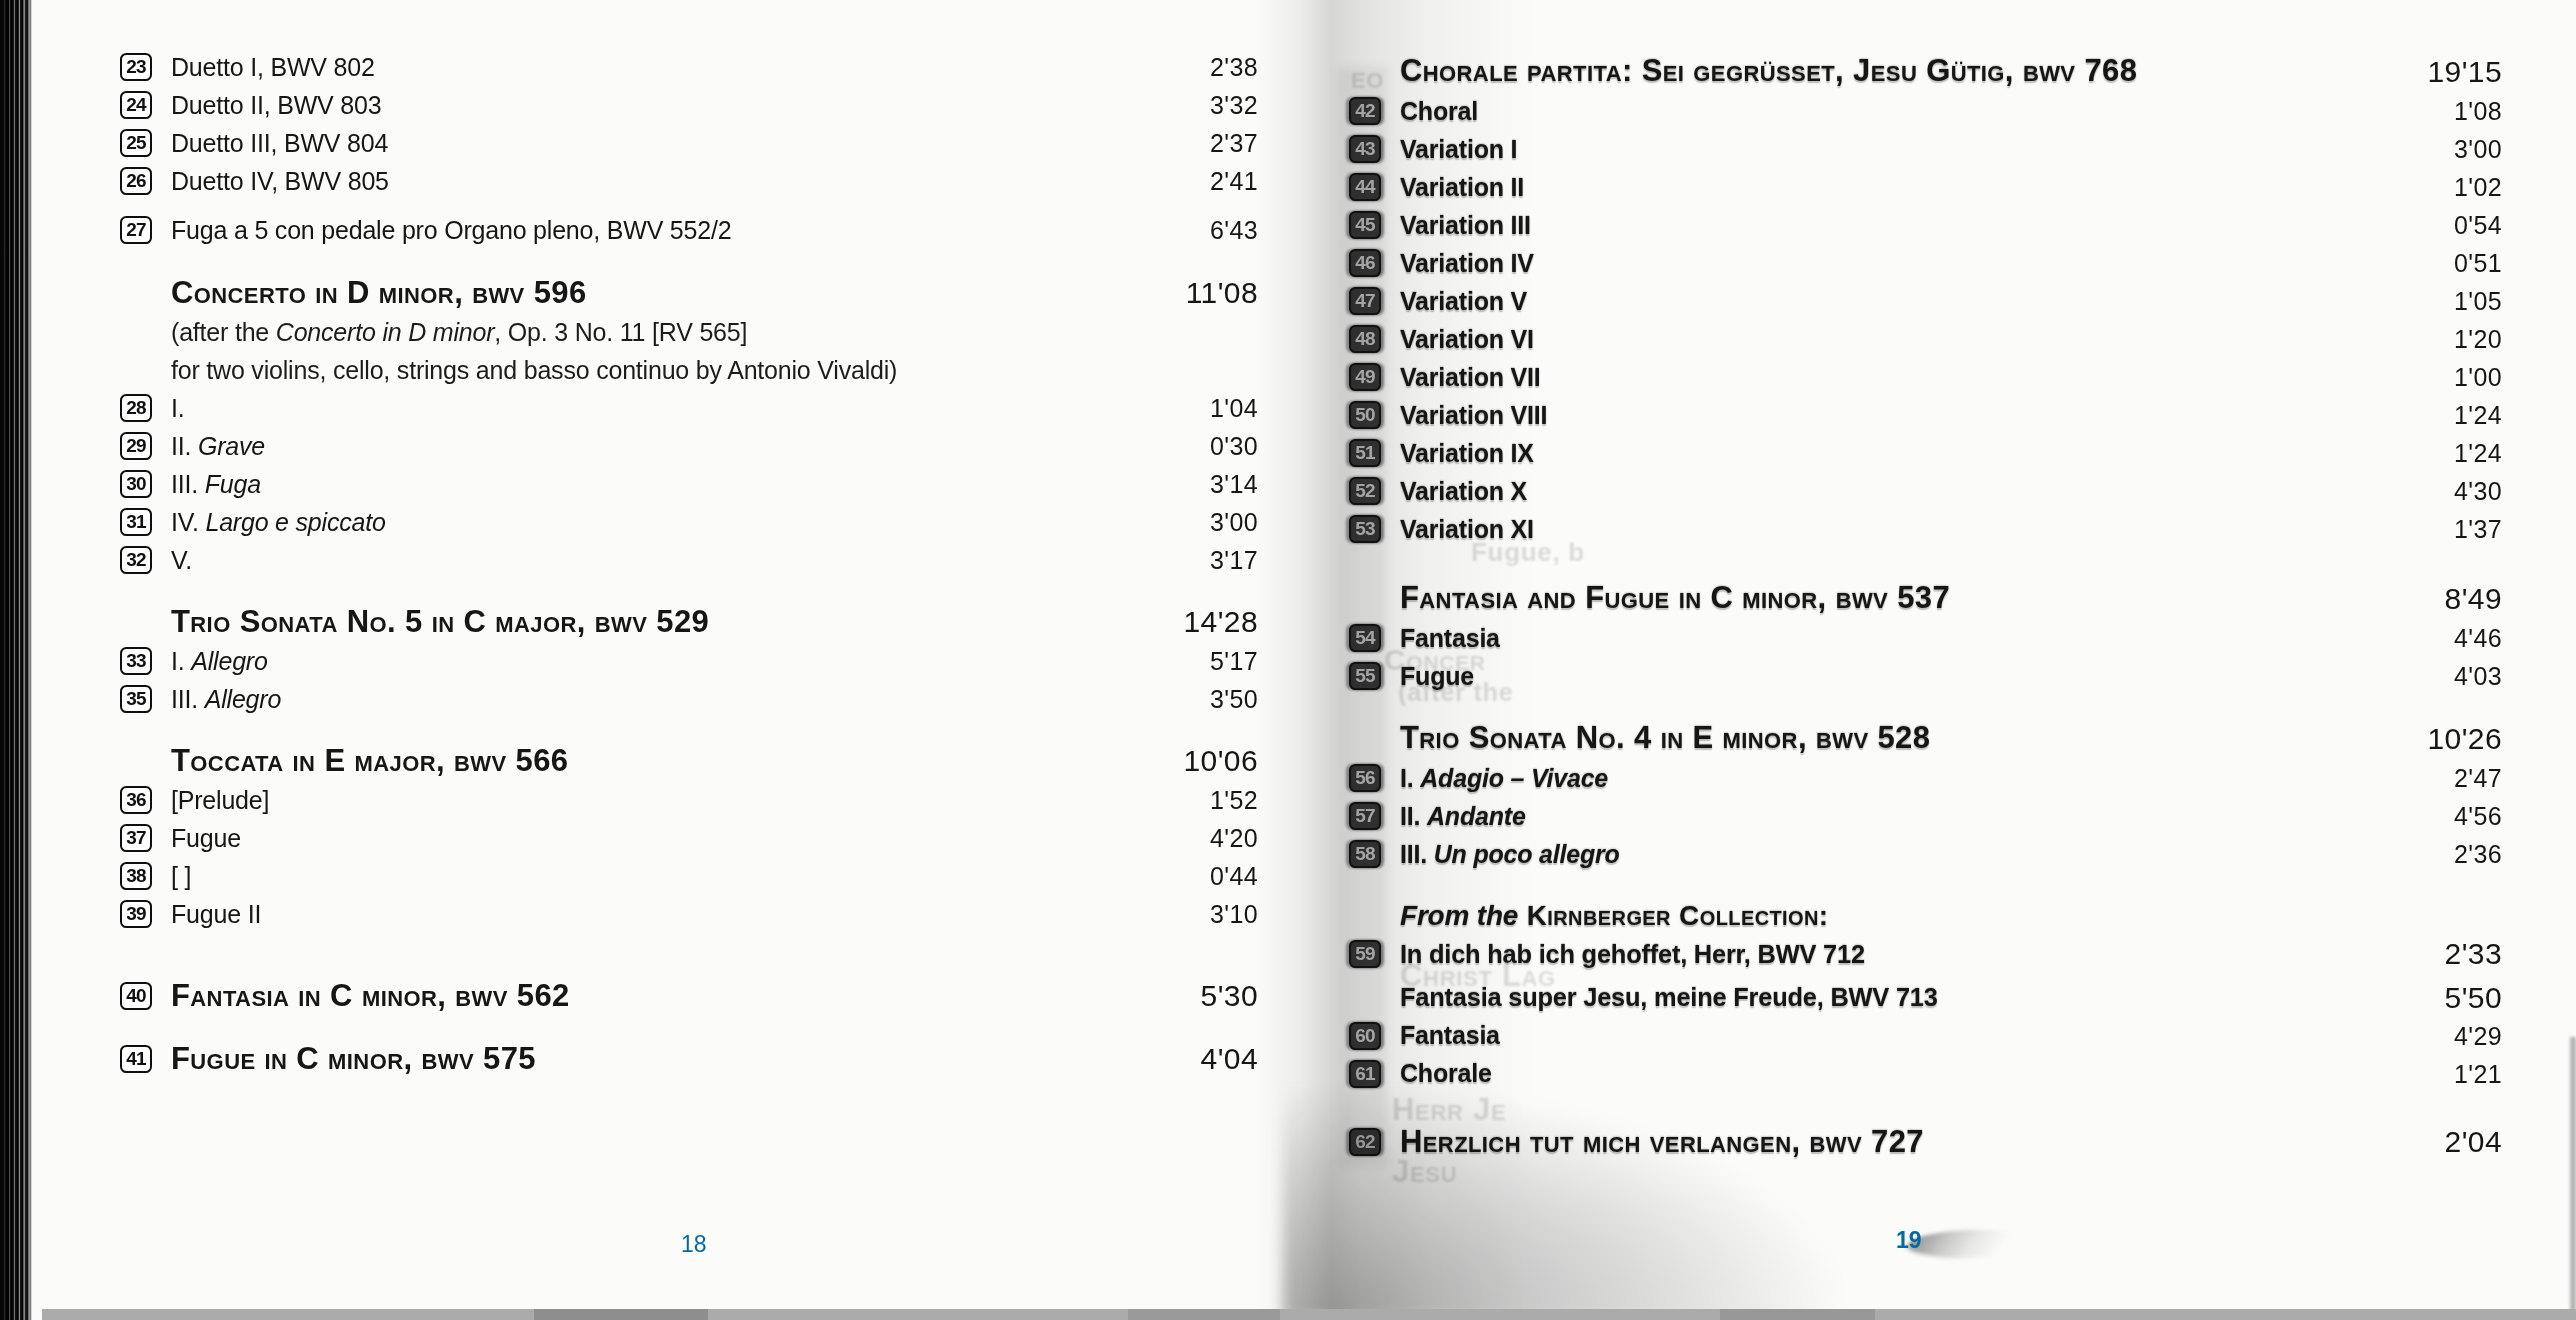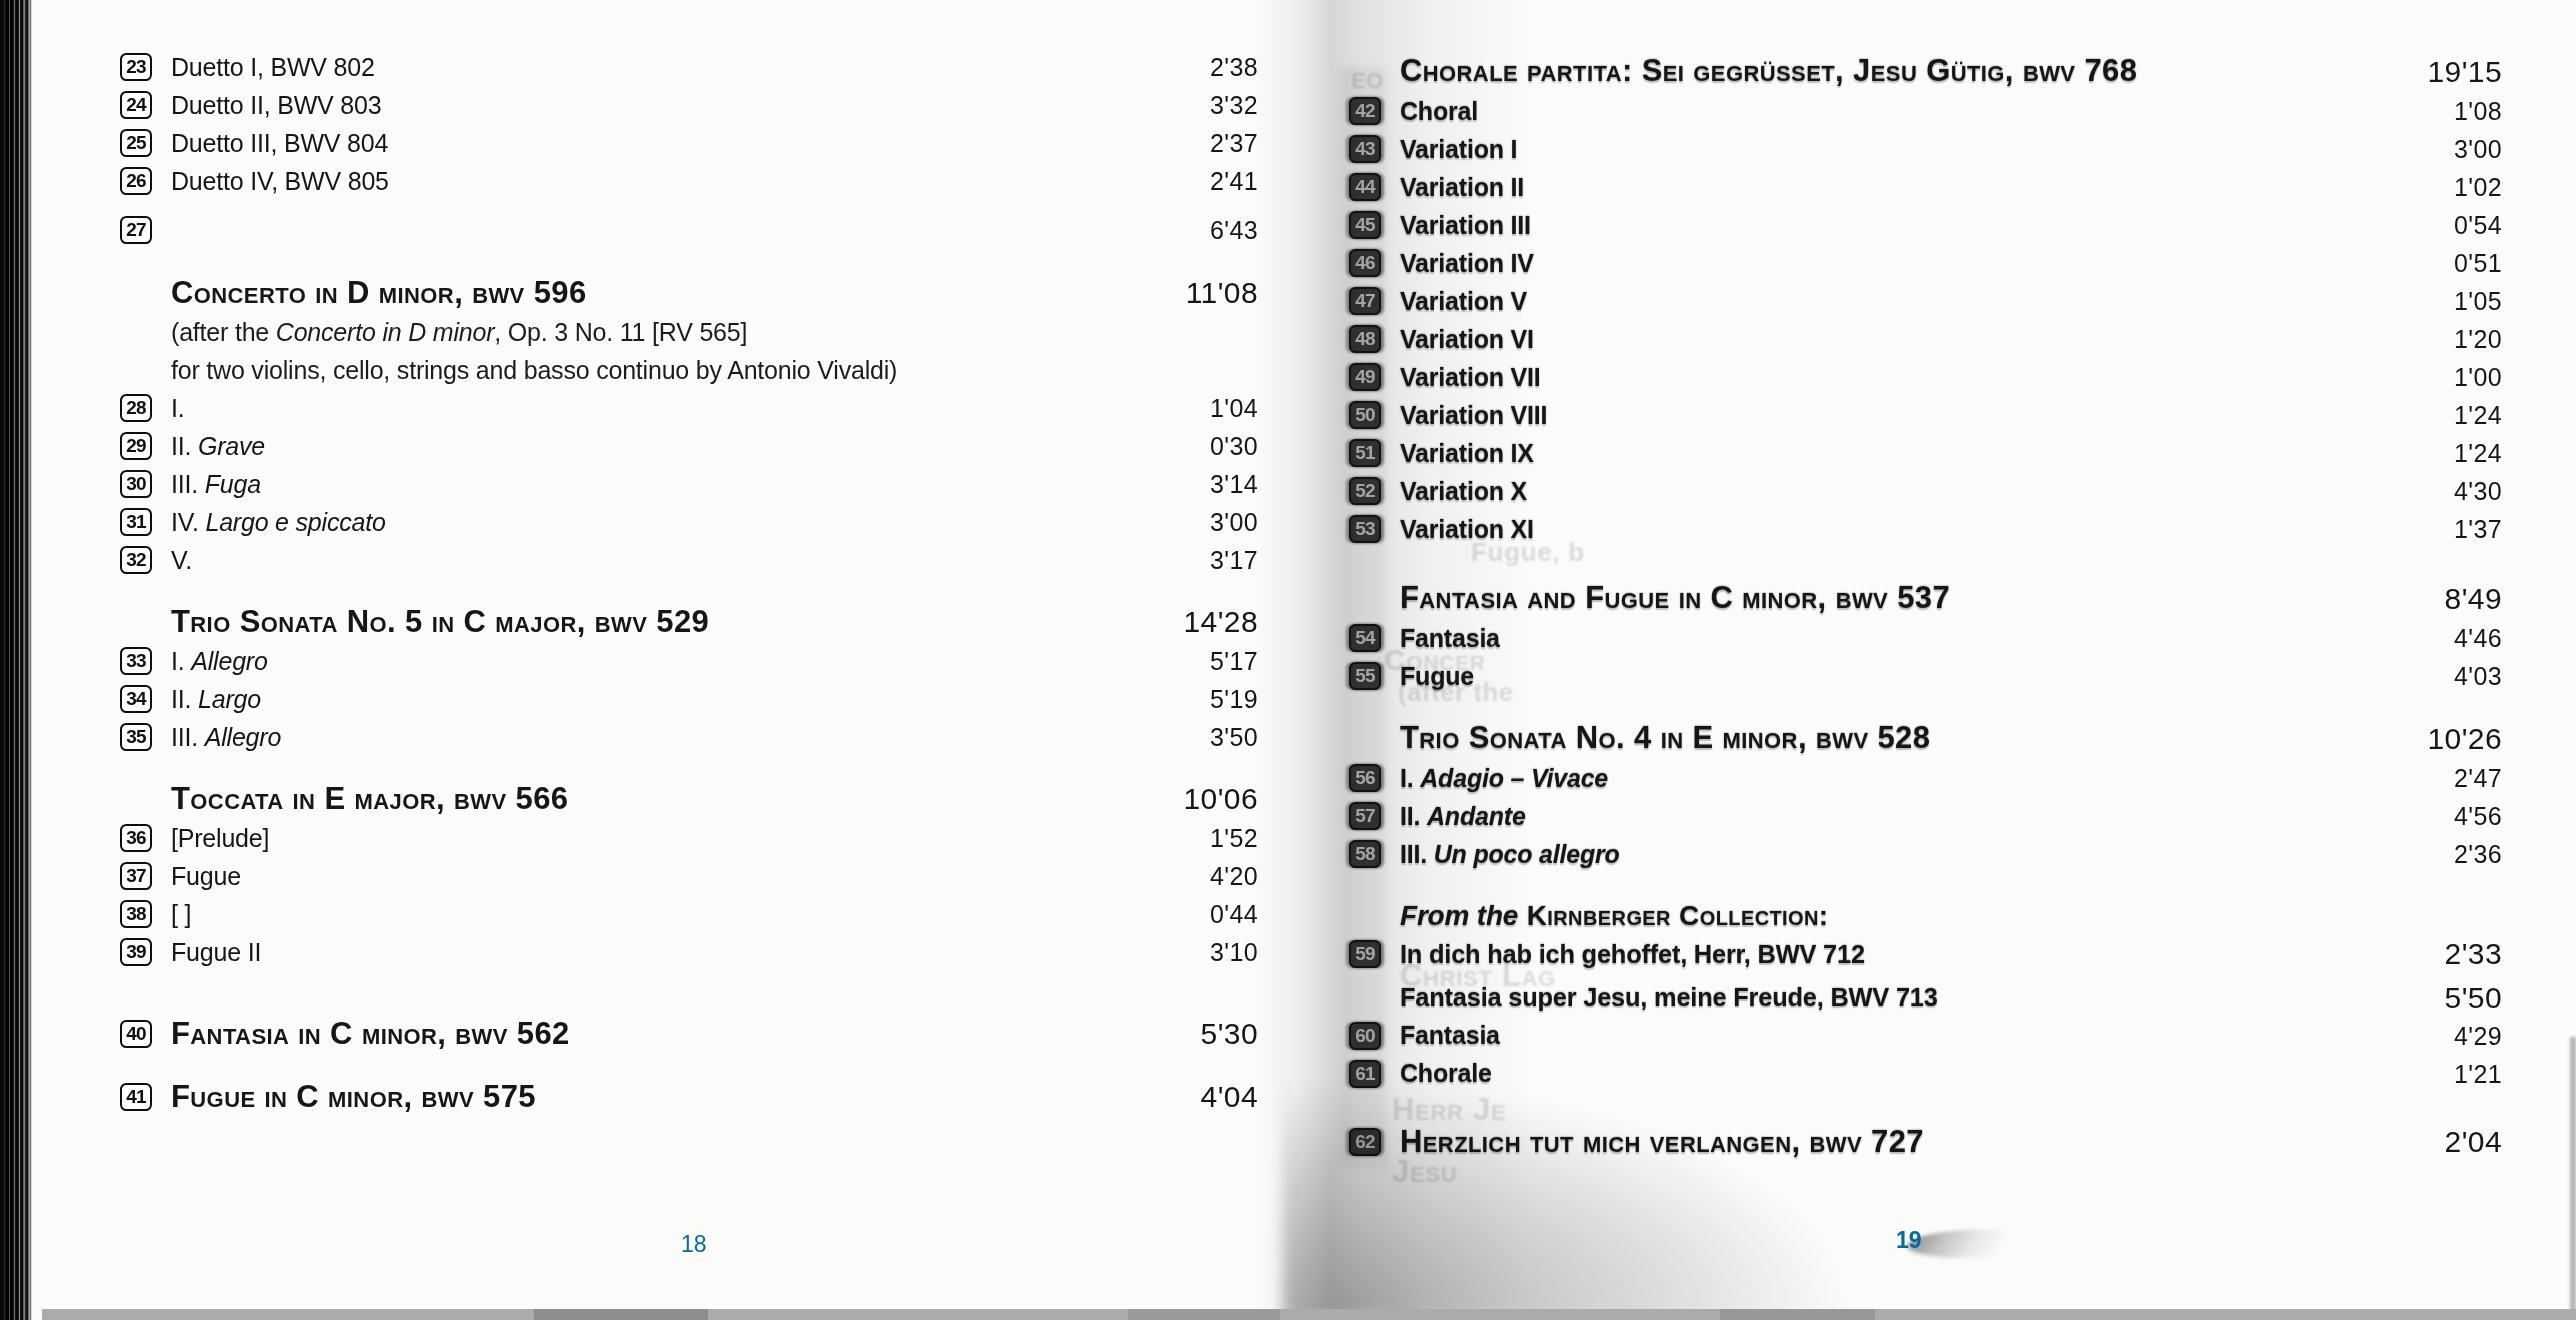--- a/index.html
+++ b/index.html
@@ -139,20 +139,21 @@
           </div>
           <div class="title"><span>Duetto IV, BWV 805</span></div>
           <div class="dur">2'41</div>
         </div>
       </div>
       <div class="sec sec-1">
         <div class="row track">
           <div class="slot">
             <div class="badge">27</div>
           </div>
+          <div class="title"><span>Fuga a 5 con pedale pro Organo pleno, BWV 552/2</span></div>
           <div class="dur">6'43</div>
         </div>
       </div>
       <div class="sec sec-2">
         <div class="row header">
           <div class="slot"></div>
           <div class="title"><span>Concerto in D minor, bwv 596</span></div>
           <div class="dur big">11'08</div>
         </div>
         <div class="row annotation">
@@ -204,27 +205,20 @@
           <div class="slot"></div>
           <div class="title"><span>Trio Sonata No. 5 in C major, bwv 529</span></div>
           <div class="dur big">14'28</div>
         </div>
         <div class="row track">
           <div class="slot">
             <div class="badge">33</div>
           </div>
           <div class="title"><span>I. </span><i>Allegro</i></div>
           <div class="dur">5'17</div>
-        </div>
-        <div class="row track">
-          <div class="slot">
-            <div class="badge">34</div>
-          </div>
-          <div class="title"><span>II. </span><i>Largo</i></div>
-          <div class="dur">5'19</div>
         </div>
         <div class="row track">
           <div class="slot">
             <div class="badge">35</div>
           </div>
           <div class="title"><span>III. </span><i>Allegro</i></div>
           <div class="dur">3'50</div>
         </div>
       </div>
       <div class="sec sec-4">

